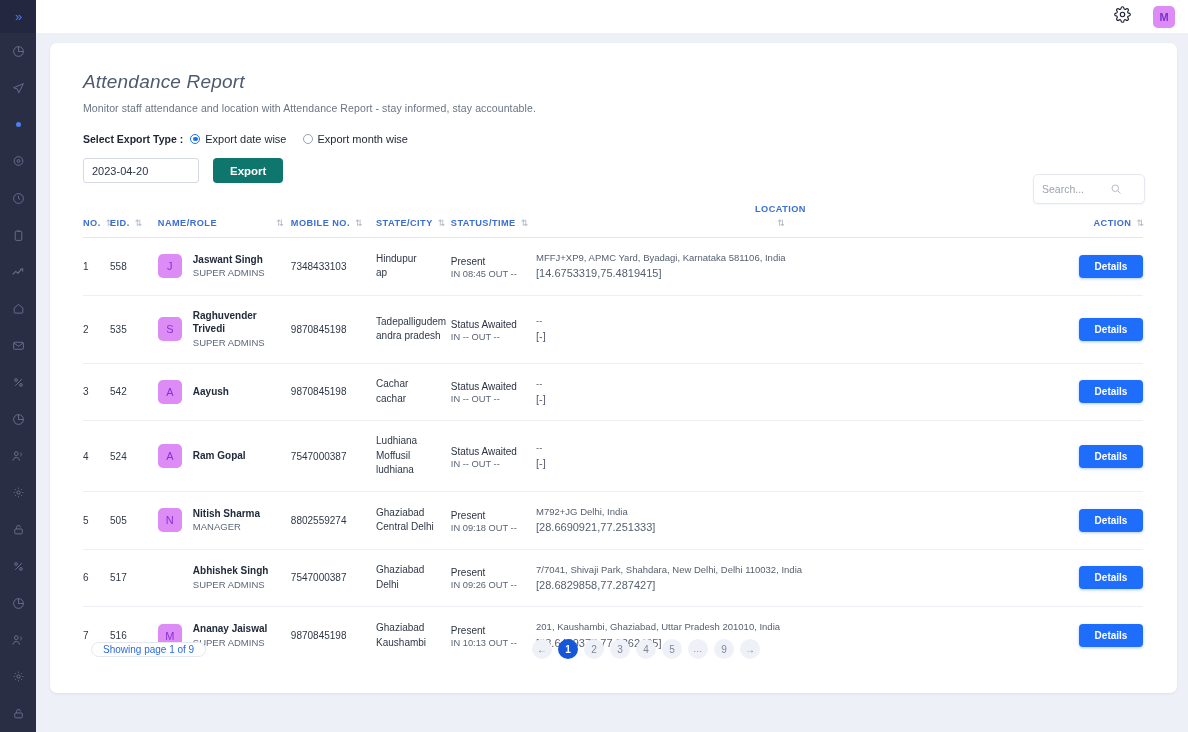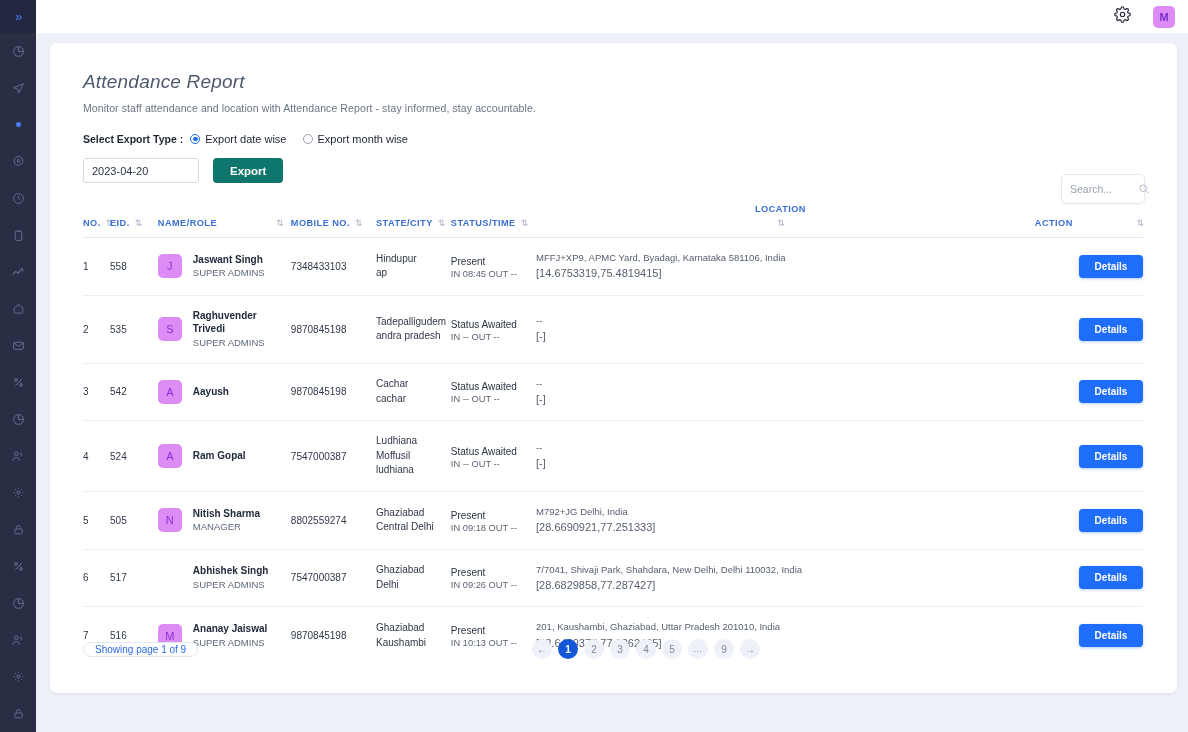--- a/index.html
+++ b/index.html
@@ -89,21 +89,21 @@
   }
   .export-btn {
     background: #0f766e; color: #fff; border: none;
     border-radius: 4px; height: 25px; padding: 0 17px;
     font-size: 11.5px; font-weight: bold; cursor: pointer;
     font-family: "Liberation Sans", sans-serif;
   }
 
   .search-box {
     position: absolute; right: 32px; top: 131px;
-    width: 84px; height: 30px;
+    width: 112px; height: 30px;
     border: 1px solid #e5e8ef; border-radius: 5px;
     background: #fff; box-shadow: 0 1px 2px rgba(20,30,70,.05);
     display: flex; align-items: center; padding: 0 8px; gap: 4px;
   }
   .search-box input {
     border: none; outline: none; font-size: 10.5px;
     width: 64px; color: #3c4454;
     font-family: "Liberation Sans", sans-serif;
   }
   .search-box input::placeholder { color: #9ba3b0; }
@@ -159,20 +159,21 @@
 
   
   .foot {
     position: absolute; left: 33px; right: 32px; top: 596px;
     display: flex; align-items: center;
   }
   .showing {
     border: 1px solid #e3e7f0; border-radius: 9px;
     padding: 1px 11px; font-size: 10px; color: #2b6ae0;
     background: #fff;
+    margin-left: 8px;
   }
   .pager { display: flex; align-items: center; gap: 6px; margin-left: auto; margin-right: 385px; }
   .pg {
     width: 20px; height: 20px; border-radius: 50%;
     background: #eef1f7; color: #7e8796;
     display: flex; align-items: center; justify-content: center;
     font-size: 10px; cursor: pointer; border: none;
     font-family: "Liberation Sans", sans-serif;
   }
   .pg.active { background: #1557d6; color: #fff; font-weight: bold; }
@@ -437,21 +438,21 @@
                 <span class="sort-ic">⇅</span>
                   </span>
                 </th>
               <th>
                   <span class="th-in" style="justify-content:space-between;padding-right:10px;flex-direction:column;">
                 <span>LOCATION</span>
                 <span class="sort-ic">⇅</span>
                   </span>
                 </th>
               <th>
-                  <span class="th-in" style="justify-content:space-between;">
+                  <span class="th-in" style="justify-content:flex-end;">
                 <span>ACTION</span>
                 <span class="sort-ic">⇅</span>
                   </span>
                 </th>
             </tr>
           </thead>
           <tbody>
 
             <tr>
               <td>1</td>

